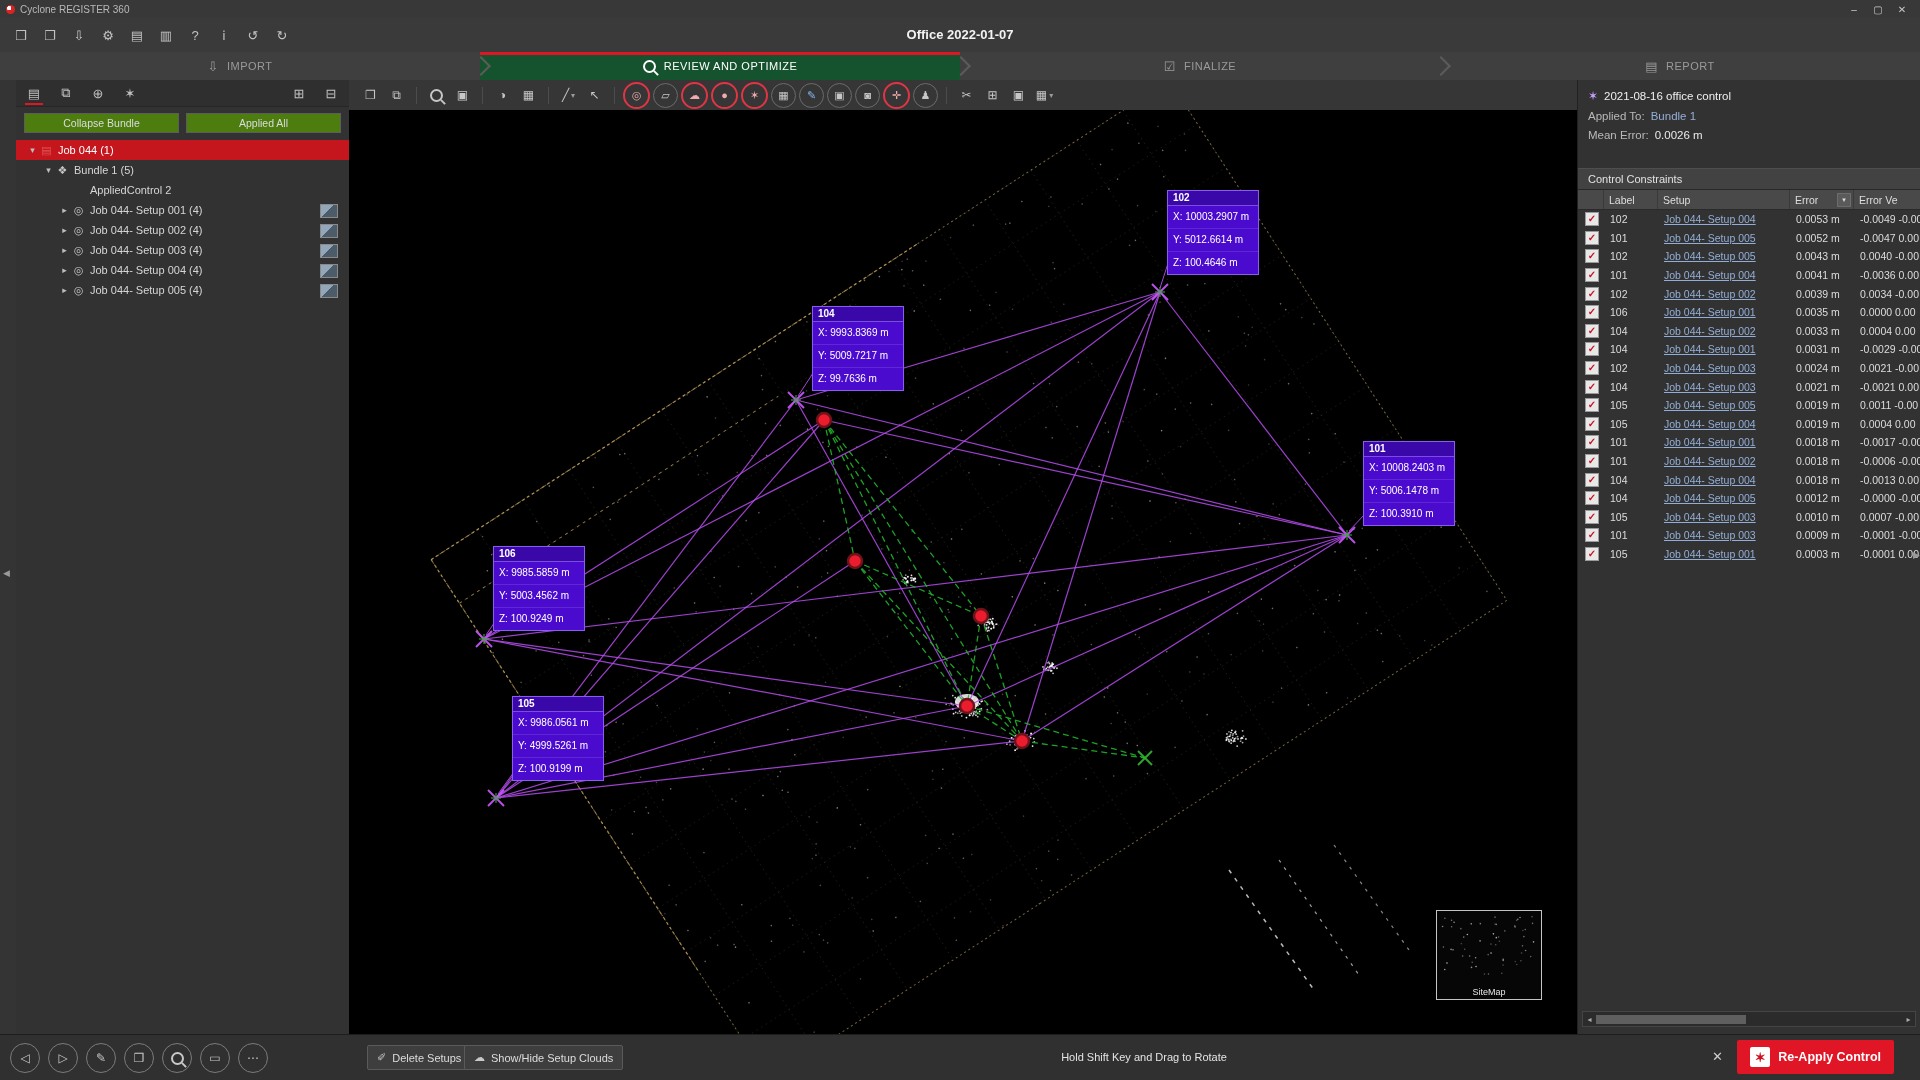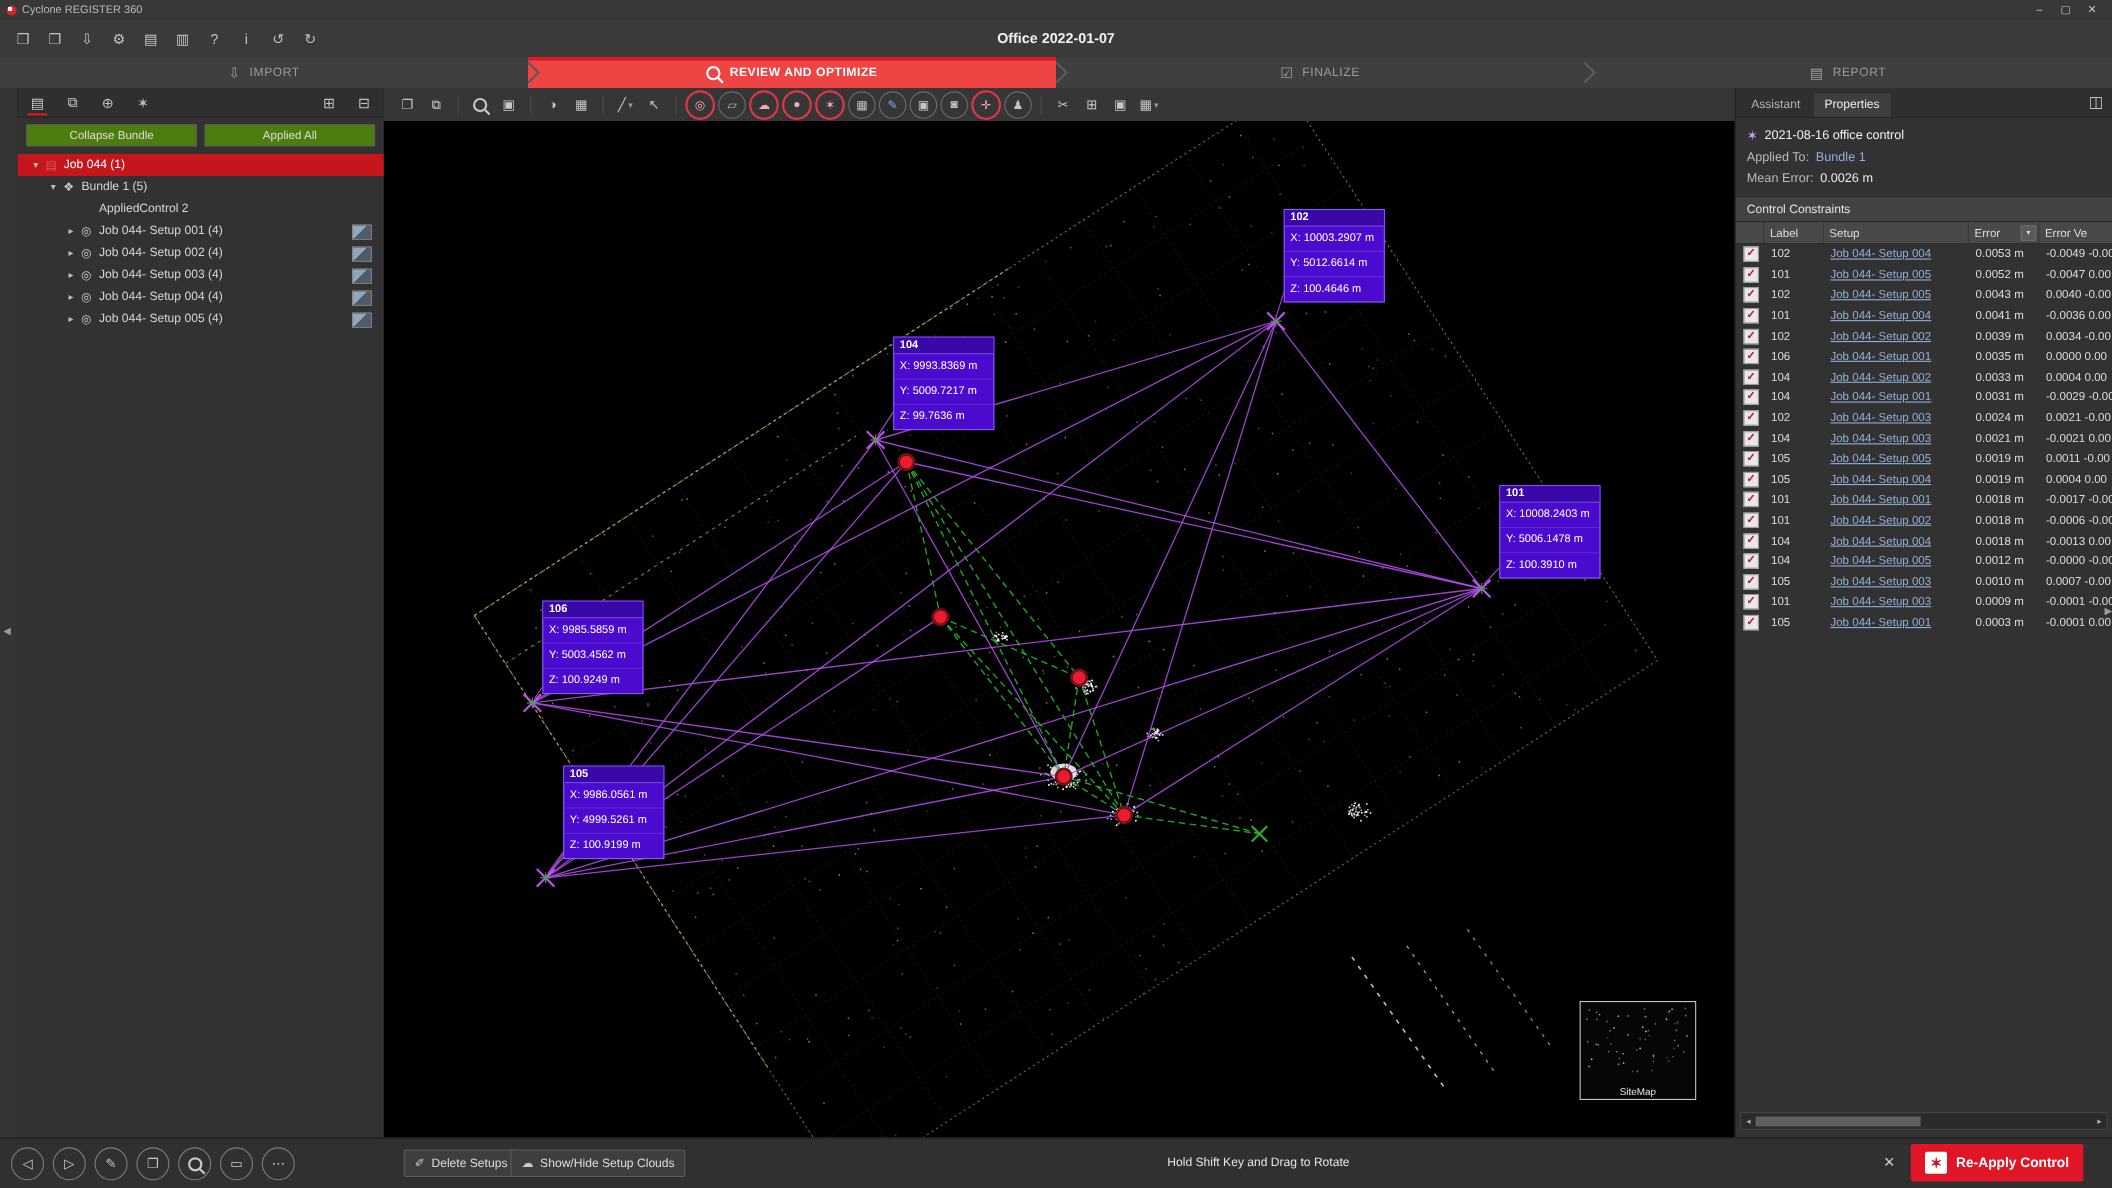--- a/index.html
+++ b/index.html
@@ -18,21 +18,21 @@
            display:flex;align-items:center;padding:0 8px}
   #menu-icons{display:flex;gap:3px}
   .mi{width:26px;height:26px;display:flex;align-items:center;justify-content:center;color:#c2c2c2;font-size:13px;border-radius:2px}
   #doc-title{position:absolute;left:50%;top:0;transform:translateX(-50%);height:34px;line-height:34px;
              color:#f2f2f2;font-size:13px;font-weight:bold}
 
   
   #tabstrip{position:absolute;left:0;top:52px;right:0;height:28px;background:#3f3f3f;border-bottom:1px solid #282828;display:flex}
   .wtab{flex:1;position:relative;display:flex;align-items:center;justify-content:center;gap:8px;
         color:#9a9a9a;font-size:11px;letter-spacing:.5px}
-  .wtab.active{color:#ffffff;font-weight:bold;background:#ef4444}
+  .wtab.active{color:#ffffff;font-weight:normal;background:#14532d}
   .wtab.active::before{content:"";position:absolute;top:0;left:0;right:0;height:3px;background:#e01525}
   .wt-ico{font-size:13px}
   .chev{position:absolute;right:-8px;top:7px;width:12px;height:12px;border-top:2px solid #5b5b5b;border-right:2px solid #5b5b5b;
         transform:rotate(45deg);z-index:2}
   .mag{display:inline-block;width:9px;height:9px;border:2px solid currentColor;border-radius:50%;position:relative}
   .mag::after{content:"";position:absolute;width:6px;height:2px;background:currentColor;transform:rotate(45deg);right:-5px;bottom:-3px}
 
   
   #left-gutter{position:absolute;left:0;top:80px;width:16px;bottom:45px;background:#343434;border-right:1px solid #262626}
   #left-gutter span{position:absolute;left:3px;top:488px;font-size:9px;color:#9a9a9a}
@@ -80,21 +80,21 @@
   .rp-tabs{height:26px;display:flex;align-items:flex-end;padding:0 4px;gap:2px;background:#2f2f2f;border-bottom:1px solid #262626;position:relative}
   .rp-tab{padding:4px 10px 5px;font-size:11px;color:#b3b3b3}
   .rp-tab.active{background:#3e3e3e;color:#ececec}
   .rp-panel-icon{position:absolute;right:8px;top:4px;font-size:14px;color:#c0c0c0}
   .rp-head{padding:9px 10px 2px;font-size:11.5px}
   .rp-row{display:flex;align-items:center;gap:6px;margin-bottom:7px;color:#d2d2d2}
   .rp-ctl-ico{color:#c9a2ff;font-size:12px}
   .rp-link{color:#93aed6;}
   .rp-dim{color:#b9b9b9}
   .rp-section{height:20px;line-height:20px;background:#424242;border-top:1px solid #4e4e4e;border-bottom:1px solid #282828;
-              color:#e2e2e2;font-size:11px;padding:0 10px;margin-top:3px}
+              color:#e2e2e2;font-size:11px;padding:0 10px;margin-top:18px}
   .tbl-head{display:flex;height:19px;align-items:center;background:#494949;border-bottom:1px solid #2a2a2a;
             font-size:10.5px;color:#dedede;overflow:hidden}
   .tbl-head>span{border-right:1px solid #3a3a3a;height:100%;display:flex;align-items:center;padding-left:5px;box-sizing:border-box}
   .h0{width:26px}.h1{width:54px}.h2{width:132px}.h3{width:64px;position:relative}.h4{flex:1;border-right:none!important}
   .sortbox{margin-left:auto;margin-right:2px;width:12px;height:12px;background:#5a5a5a;border:1px solid #6c6c6c;
            font-size:7px;display:flex;align-items:center;justify-content:center;color:#ddd}
   #tbl-body{overflow:hidden}
   .trowt{display:flex;align-items:center;height:18.6px;font-size:10.5px;color:#dddddd;white-space:nowrap}
   .chk{width:12px;height:12px;background:#e8e8e8;border:1px solid #9a9a9a;margin:0 6px 0 7px;flex:none;
        color:#c41320;font-size:10px;line-height:11px;text-align:center;font-weight:bold}
@@ -1228,25 +1228,20 @@
             <circle cx="88.6278326511383" cy="39.5115921497345" r="0.8" fill="#cfcfcf" opacity="0.5730203032493592"></circle>
             <circle cx="66.07614636421204" cy="53.969080209732056" r="0.8" fill="#9a9a9a" opacity="0.4973169207572937"></circle>
             <circle cx="32.60081124305725" cy="44.94727063179016" r="0.8" fill="#b8ae96" opacity="0.733237111568451"></circle>
           </svg>
         <div class="sm-label">SiteMap</div>
       </div>
     </div>
   </div>
 
   <div id="right-panel">
-    <div class="rp-tabs">
-      <span class="rp-tab">Assistant</span>
-      <span class="rp-tab active">Properties</span>
-      <span class="rp-panel-icon">◫</span>
-    </div>
     <div class="rp-head">
       <div class="rp-row">
         <span class="rp-ctl-ico">✶</span>
         <span style="color:#efefef">2021-08-16 office control</span>
       </div>
       <div class="rp-row">
         <span class="rp-dim">Applied To:</span>
         <span class="rp-link">Bundle 1</span>
       </div>
       <div class="rp-row">

